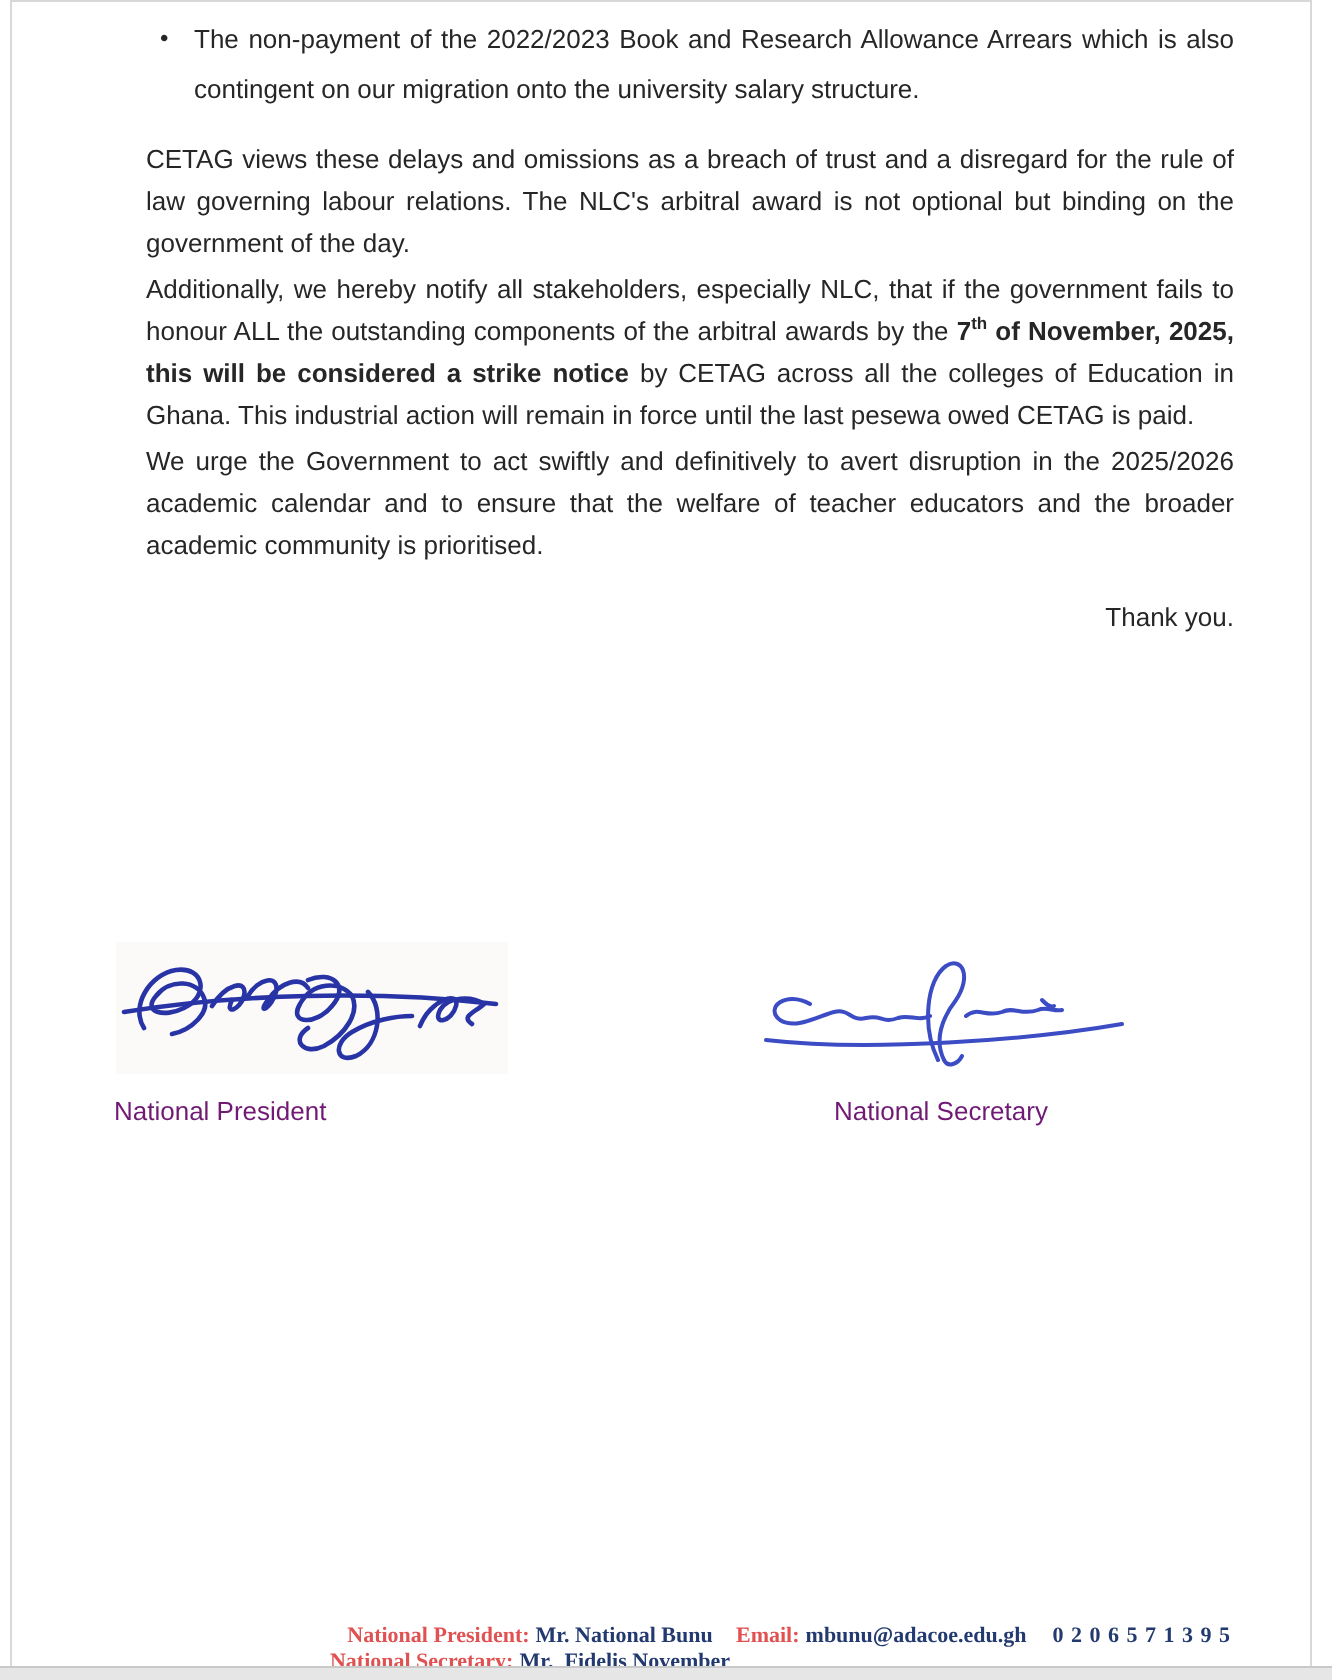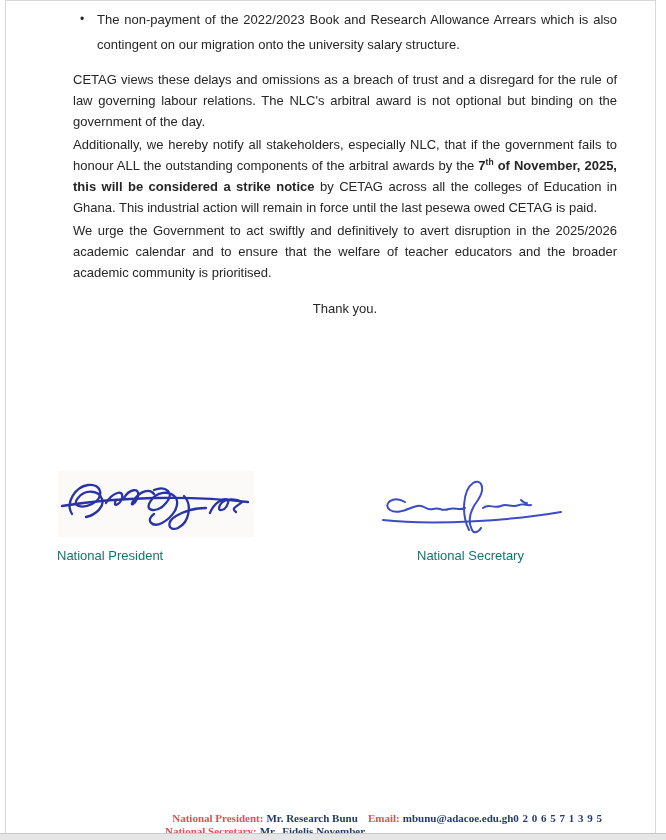--- a/index.html
+++ b/index.html
@@ -14,36 +14,36 @@
     border-left:1px solid #d8d8d8;border-right:1px solid #d8d8d8;border-top:1px solid #d8d8d8;
     background:#ffffff;
   }
   .content{position:absolute;left:51px;top:6px;width:560px;}
   .bullet-row{display:flex;margin:0 0 12px 0;line-height:25px;font-size:13px;}
   .bullet{width:17px;margin-left:23px;flex:0 0 auto;font-size:12px;}
   .bullet-text{margin:0;flex:1;text-align:justify;}
   .para{margin:0 0 2px 16px;font-size:13px;line-height:21px;text-align:justify;}
   .para b{font-weight:bold;}
   .para sup{font-size:8.5px;vertical-align:super;line-height:0;font-weight:bold;}
-  .signoff{margin-top:15px;text-align:center;}
+  .signoff{margin-top:15px;text-align:right;}
   .sig{position:absolute;}
   .sig-left{left:52px;top:470px;width:196px;height:66px;background:#fbfaf8;}
   .sig-right{left:369px;top:477px;width:192px;height:58px;}
   .sig svg{display:block;width:100%;height:100%;}
-  .sig-label{position:absolute;top:547px;font-size:13px;color:#0f766e;}
+  .sig-label{position:absolute;top:547px;font-size:13px;color:#701a75;}
   .sig-label-left{left:51px;}
   .sig-label-right{left:411px;}
   .footer{position:absolute;left:0;top:811px;width:651px;
     font-family:"Liberation Serif","DejaVu Serif",serif;font-weight:bold;font-size:11px;}
   .f-row{display:flex;line-height:12px;margin-bottom:1px;}
   .f-left{margin-left:158px;width:202px;text-align:center;flex:0 0 auto;}
   .f-right{margin-left:2px;text-align:left;flex:1;}
   .f-label{color:#e05252;margin-right:3px;}
   .f-val{color:#233a70;white-space:pre;}
-  .f-phone{margin-left:0;letter-spacing:0.5px;text-align:center;}
+  .f-phone{margin-left:13px;letter-spacing:0.5px;text-align:center;}
   .bottom-bar{
     position:absolute;left:0;bottom:0;width:666px;height:6px;
     background:#e6e6e6;border-top:1px solid #c9c9c9;z-index:5;
   }
 </style>
 </head>
 <body>
 
 <div class="page">
 
@@ -89,21 +89,21 @@
       </g>
     </svg>
   </div>
 
   <div class="sig-label sig-label-left">National President</div>
   <div class="sig-label sig-label-right">National Secretary</div>
 
   <div class="footer">
     <div class="f-row">
       <div class="f-left">
-        <span class="f-label">National President:</span><span class="f-val">Mr. Research Bunu</span>
+        <span class="f-label">National President:</span><span class="f-val">Mr. National Bunu</span>
       </div>
       <div class="f-right">
         <span class="f-label">Email:</span><span class="f-val">mbunu@adacoe.edu.gh</span><span class="f-val f-phone">0 2 0 6 5 7 1 3 9 5</span>
       </div>
     </div>
     <div class="f-row">
       <div class="f-left">
         <span class="f-label">National Secretary:</span><span class="f-val">Mr.  Fidelis November</span>
       </div>
     </div>

